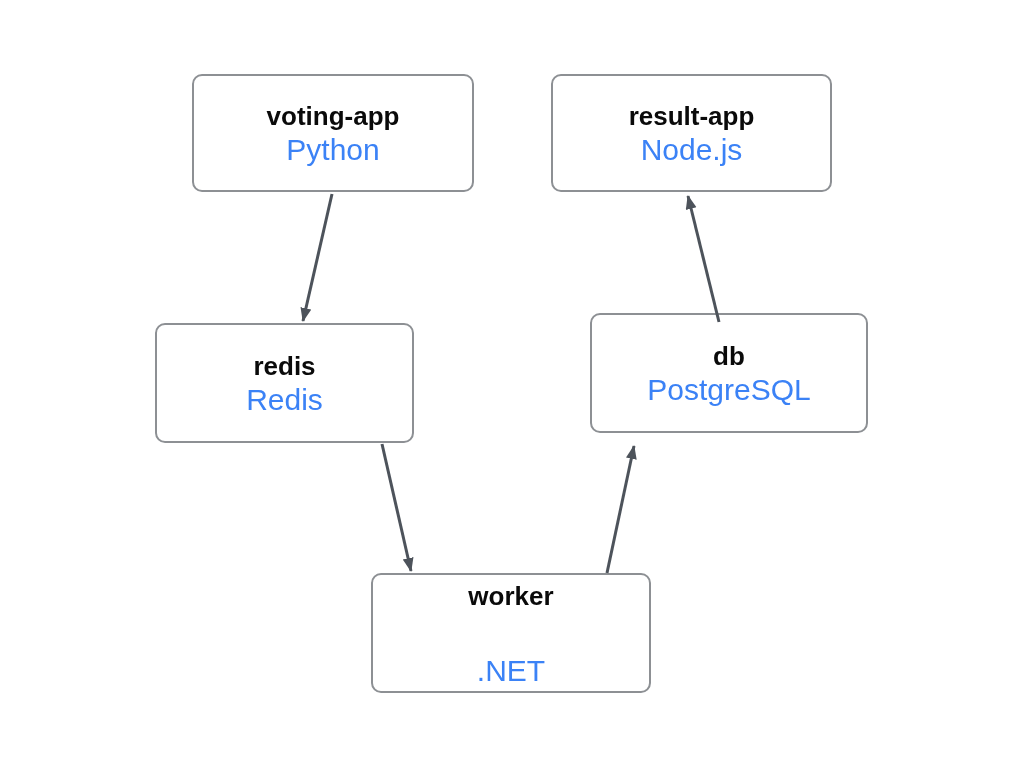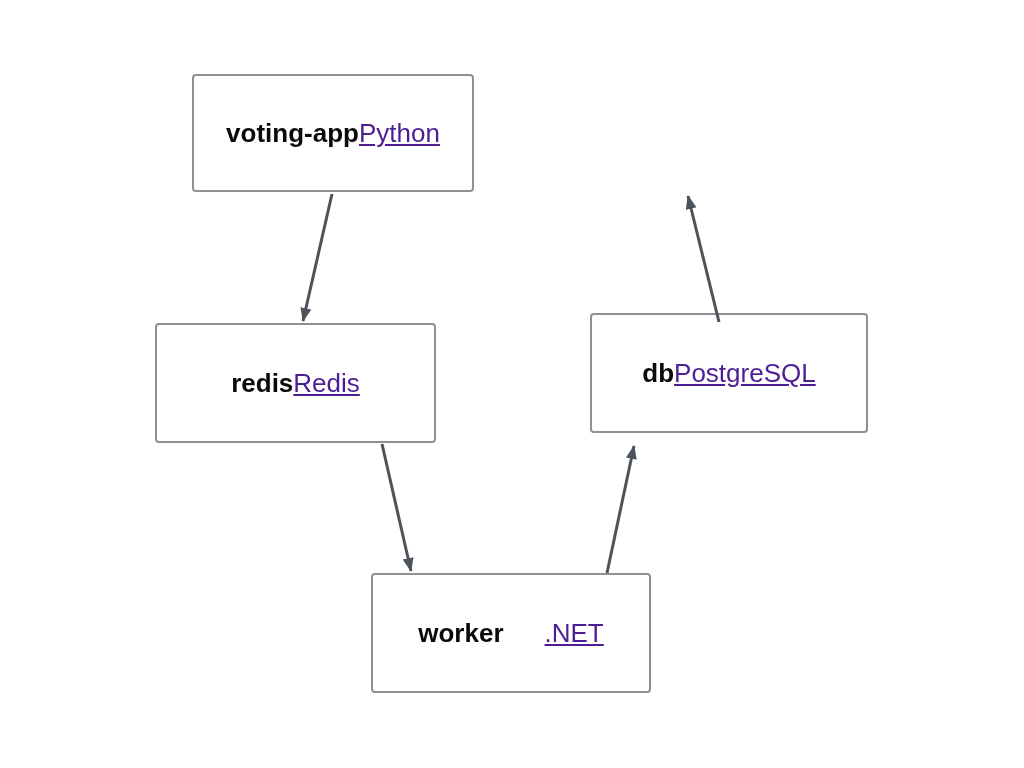--- a/index.html
+++ b/index.html
@@ -13,45 +13,44 @@
     height: 768px;
     background: #ffffff;
     font-family: "Liberation Sans", sans-serif;
     overflow: hidden;
   }
   .node {
     position: absolute;
     box-sizing: border-box;
     background: #ffffff;
     border: 2px solid #8d9094;
-    border-radius: 4px;
+    border-radius: 10px;
     display: flex;
-    flex-direction: row;
+    flex-direction: column;
     align-items: center;
     justify-content: center;
     z-index: 1;
   }
   .node .label {
     font-size: 26px;
     font-weight: bold;
     color: #0a0a0a;
     line-height: 34px;
     white-space: nowrap;
   }
   .node .sublabel {
-    font-size: 26px;
+    font-size: 30px;
     font-weight: normal;
-    color: #4c1d95;
+    color: #3b82f6;
     line-height: 34px;
     white-space: nowrap;
-    text-decoration: underline;
   }
   #node-voting-app { left: 192px; top: 74px;  width: 282px; height: 118px; }
   #node-result-app { left: 551px; top: 74px;  width: 281px; height: 118px; }
-  #node-redis      { left: 155px; top: 323px; width: 281px; height: 120px; }
+  #node-redis      { left: 155px; top: 323px; width: 259px; height: 120px; }
   #node-db         { left: 590px; top: 313px; width: 278px; height: 120px; }
   #node-worker     { left: 371px; top: 573px; width: 280px; height: 120px; gap: 41px; }
   #edges-layer {
     position: absolute;
     left: 0;
     top: 0;
     width: 1024px;
     height: 768px;
     z-index: 2;
     pointer-events: none;
@@ -64,20 +63,24 @@
 </head>
 <body>
 
 <div id="canvas">
 
   <div class="node" id="node-voting-app">
     <div class="label">voting-app</div>
     <div class="sublabel">Python</div>
   </div>
 
+  <div class="node" id="node-result-app">
+    <div class="label">result-app</div>
+    <div class="sublabel">Node.js</div>
+  </div>
 
   <div class="node" id="node-redis">
     <div class="label">redis</div>
     <div class="sublabel">Redis</div>
   </div>
 
   <div class="node" id="node-db">
     <div class="label">db</div>
     <div class="sublabel">PostgreSQL</div>
   </div>

